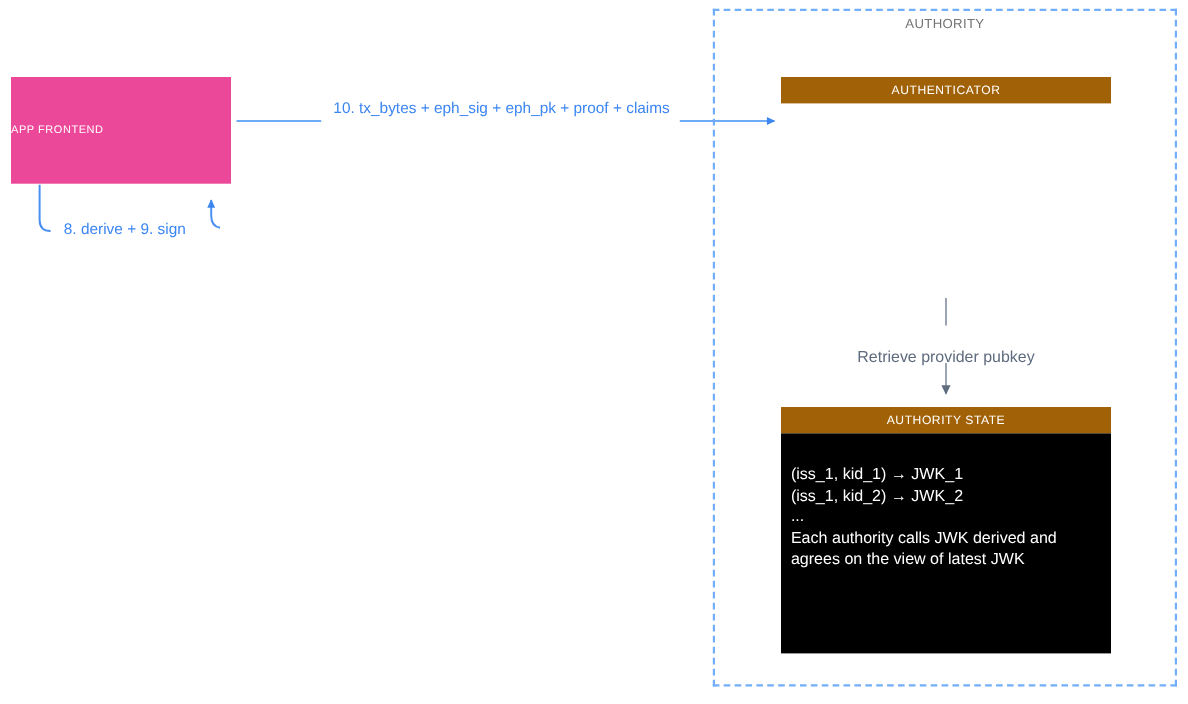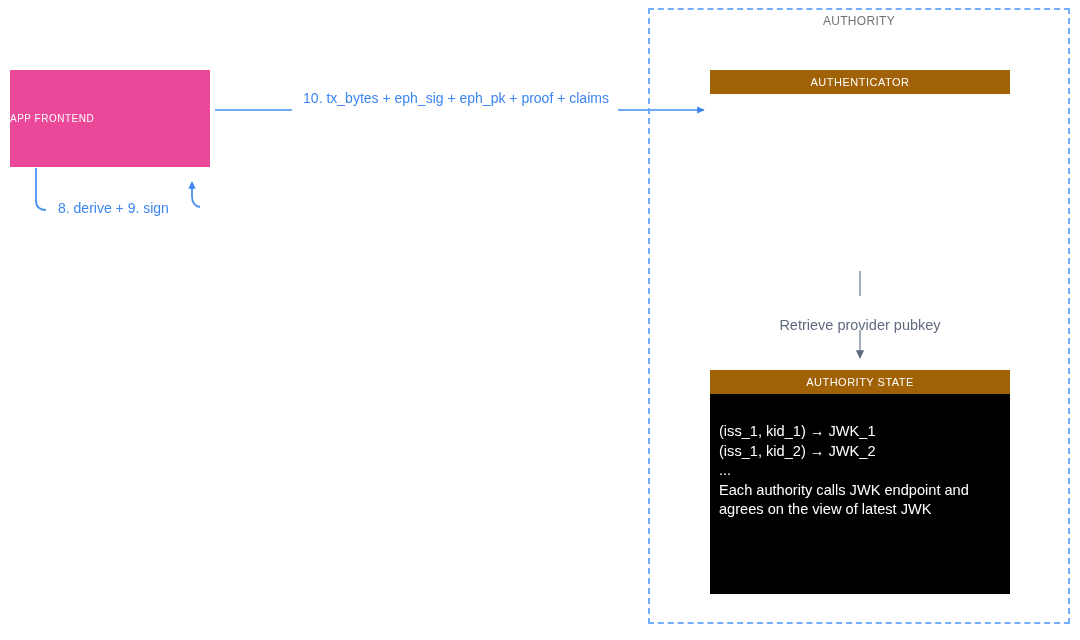--- a/index.html
+++ b/index.html
@@ -181,21 +181,21 @@
 
   <div id="authenticator" class="node-box">
     <div class="node-header">AUTHENTICATOR</div>
   </div>
 
   <div id="authority-state" class="node-box">
     <div class="node-header">AUTHORITY STATE</div>
     <div class="node-body">(iss_1, kid_1) → JWK_1
 (iss_1, kid_2) → JWK_2
 ...
-Each authority calls JWK endpoint and agrees on the view of latest JWK</div>
+Each authority calls JWK derived and agrees on the view of latest JWK</div>
   </div>
 
   <div id="label-tx" class="edge-label">10. tx_bytes + eph_sig + eph_pk + proof + claims</div>
 
   <div id="label-derive-sign" class="edge-label">8. derive + 9. sign</div>
 
   <div id="label-retrieve" class="edge-label-grey">Retrieve provider pubkey</div>
 
 </div>
 

